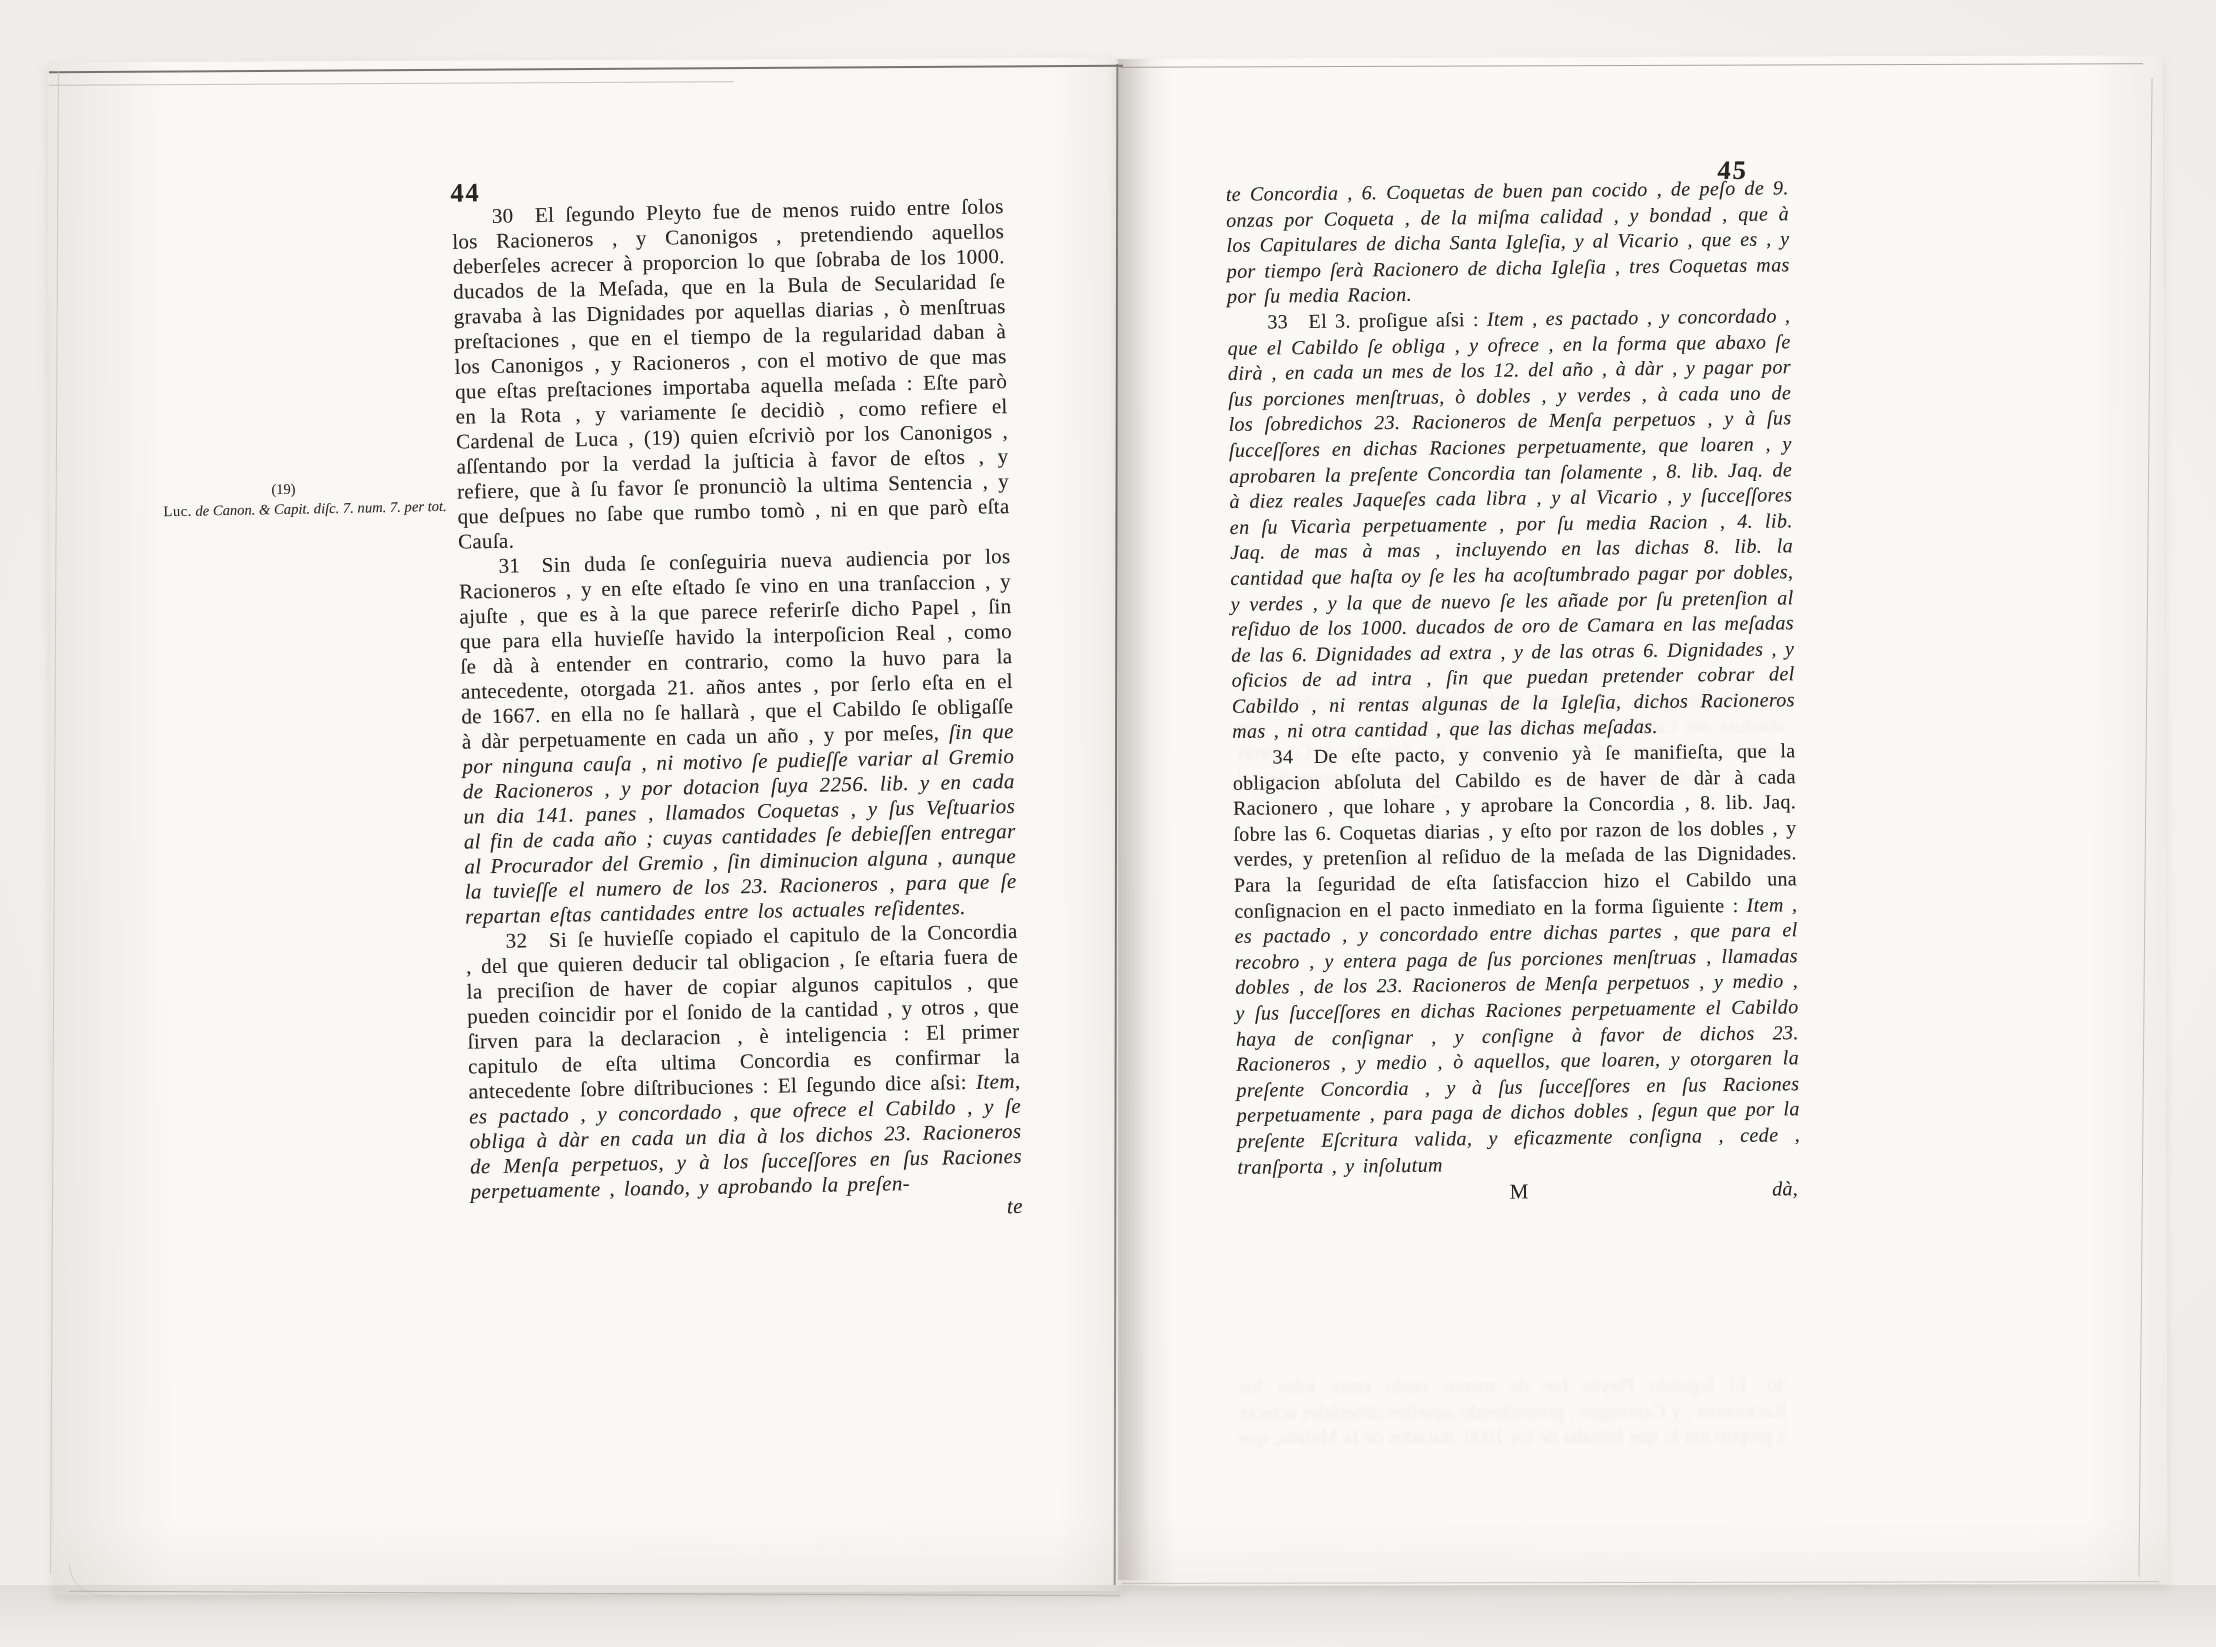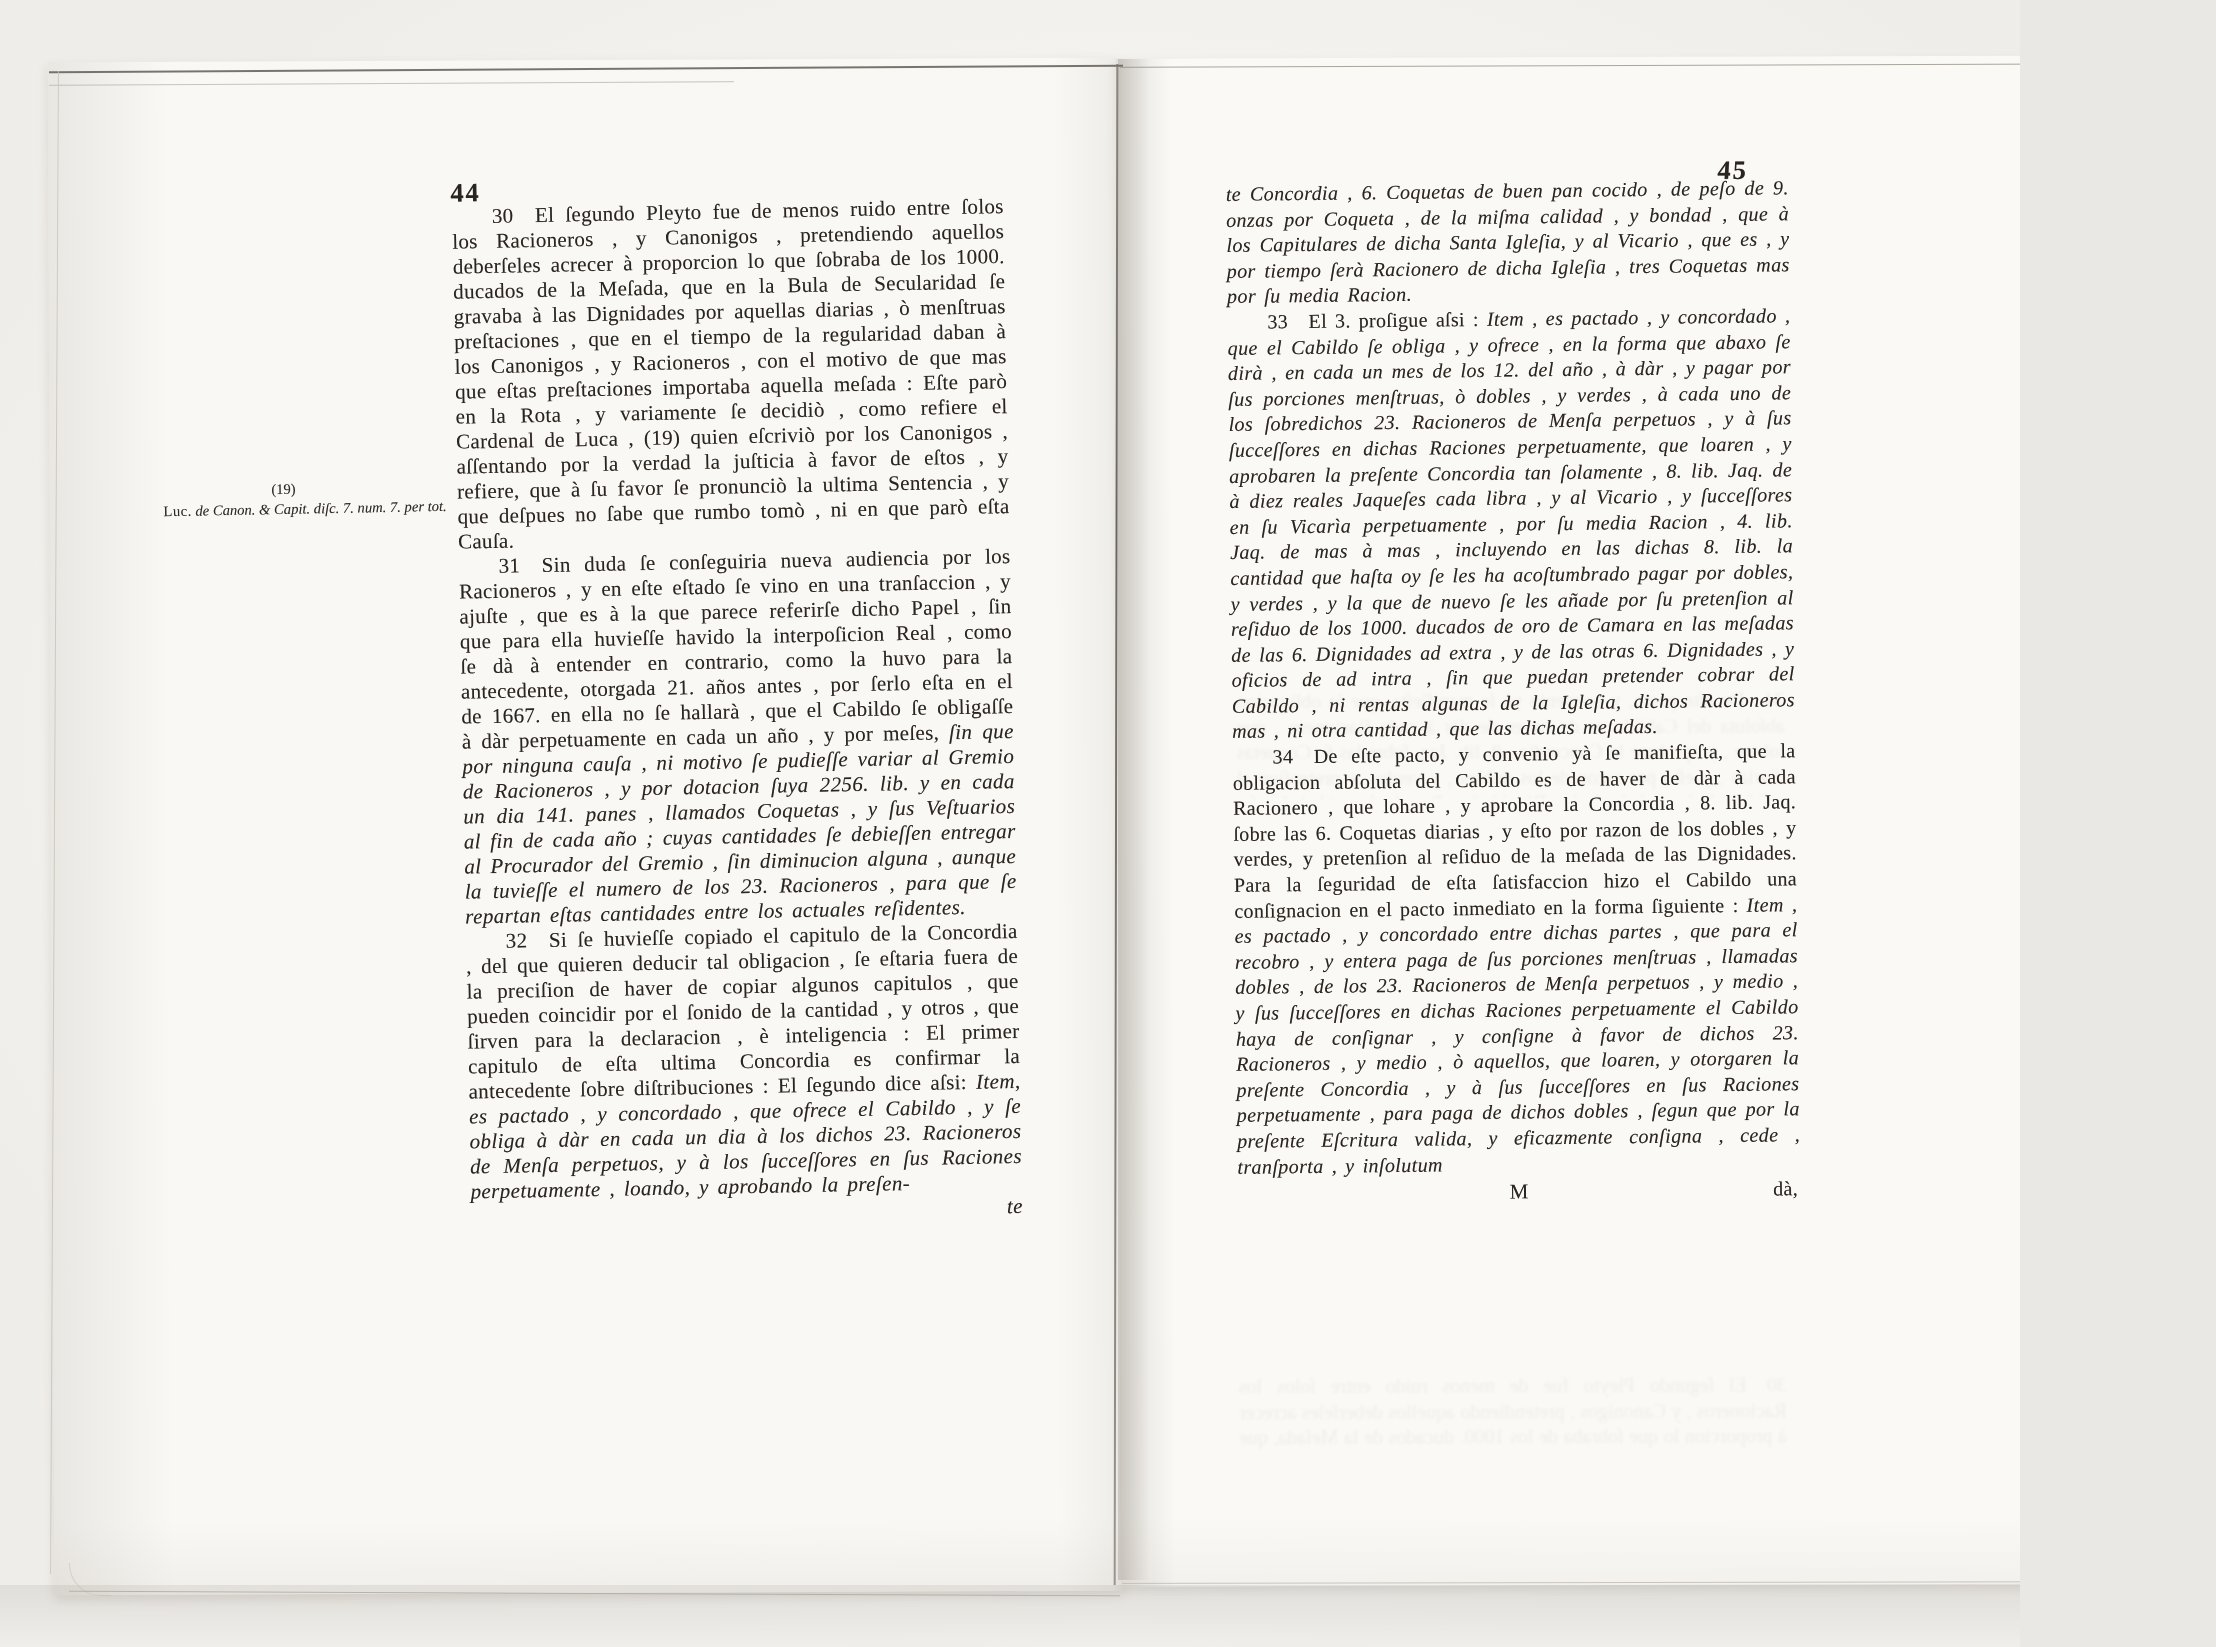--- a/index.html
+++ b/index.html
@@ -1,18 +1,18 @@
 <!DOCTYPE html>
 <html style="font-size:7.3px"><head>
 <meta charset="utf-8">
 <style>
   html,body{margin:0;padding:0;background:#e9e8e5;}
   .scan{
     position:relative;
-    width:2020px;height:1648px;
+    width:2216px;height:1648px;
     background:
       radial-gradient(ellipse 1462px 1097px at 55% 45%, rgba(255,255,255,0.9), rgba(235,233,228,0.55) 85%),
       #f4f3f0;
     overflow:hidden;
     font-family:"Liberation Serif","DejaVu Serif",serif;
     color:#2b251f;
   }
   
   .page{position:absolute;}
   .page-left{
@@ -64,21 +64,21 @@
     left:115px;top:120px;width:563px;
     font-size:20px;line-height:25.6px;letter-spacing:0.3px;word-spacing:2.7px;
     text-shadow:0.1px 0.1px 0.3px rgba(40,30,20,0.35);
   }
   .para{margin:0;text-indent:40px;}
   .para.no-indent{text-indent:0;}
   .it{font-style:italic;letter-spacing:0.4px;}
   .catchword-row{text-align:right;margin:0;}
   .foot-row{position:relative;margin-top:2.7px;height:27.4px;}
   .signature{position:absolute;left:0;right:0;text-align:center;font-size:21px;}
-  .catchword-r{position:absolute;right:2.7px;top:0;font-size:20px;}
+  .catchword-r{position:absolute;right:2.7px;top:0;font-style:italic;font-size:20px;}
   
   .margin-note{
     position:absolute;left:118px;top:413px;width:296px;
     font-size:14.6px;line-height:20px;color:#2e2822;
     text-shadow:0.1px 0.1px 0.3px rgba(40,30,20,0.3);
   }
   .note-ref{text-align:center;padding-right:55px;}
   .note-body{text-align:left;}
   .note-src{font-weight:normal;font-style:normal;letter-spacing:0.5px;}
   .note-cit{font-style:italic;}

